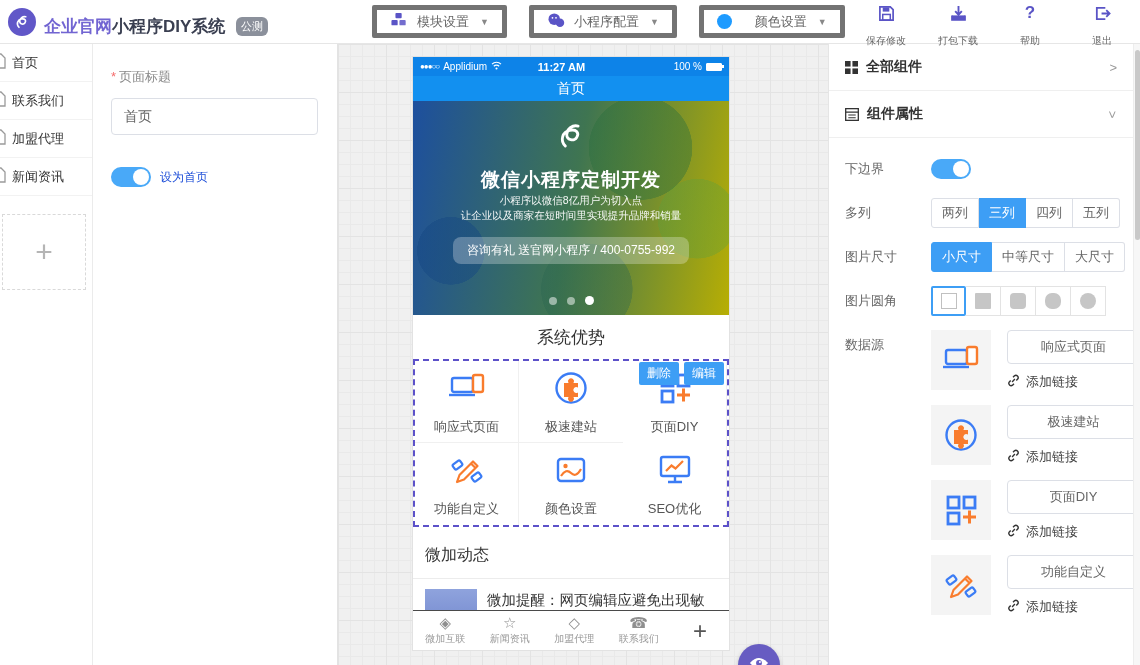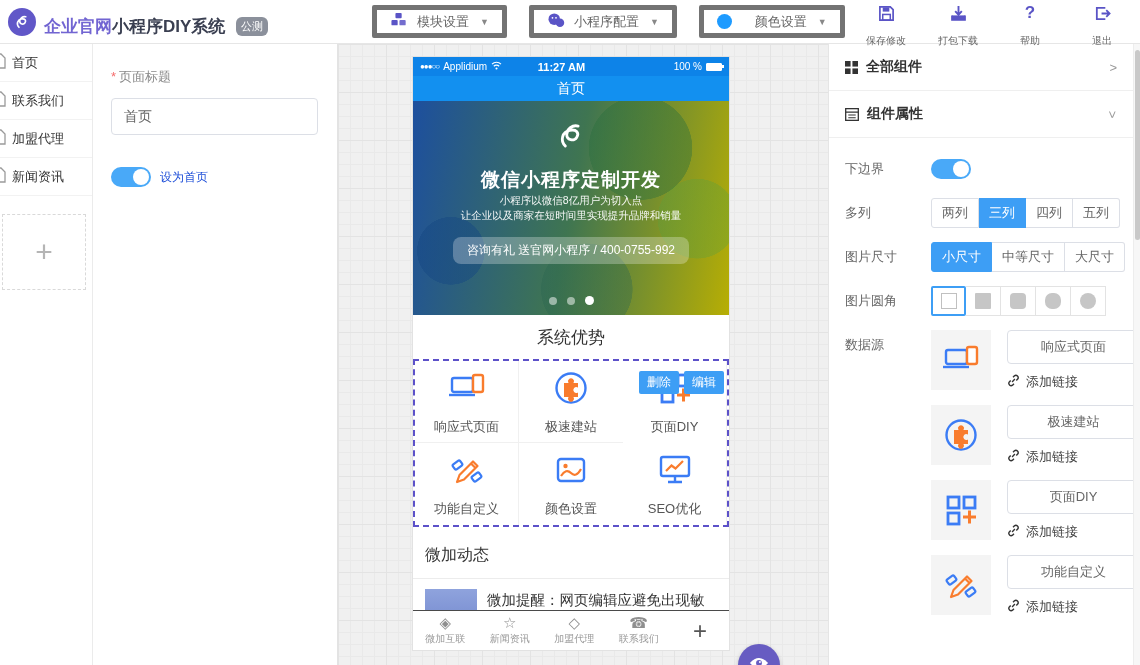--- a/index.html
+++ b/index.html
@@ -75,21 +75,21 @@
   .hero-dots i { width:8px; height:8px; border-radius:50%; background:rgba(255,255,255,.5); }
   .hero-dots i.on { background:#fff; width:9px; height:9px; }
 
   .section-title { height:44px; display:flex; align-items:center; justify-content:center; font-size:17px; color:#333; background:#fff; }
 
   .adv-grid { position:relative; height:168px; border:2px dashed #5c51c9; background:#fff; display:grid; grid-template-columns:1fr 1fr 1fr; grid-template-rows:1fr 1fr; }
   .adv-cell { border-right:1px solid #f0f0f0; border-bottom:1px solid #f0f0f0; display:flex; flex-direction:column; align-items:center; justify-content:center; gap:6px; cursor:pointer; }
   .adv-cell:nth-child(3n) { border-right:none; }
   .adv-cell:nth-child(n+4) { border-bottom:none; }
   .adv-label { font-size:13px; color:#555; }
-  .sel-badges { position:absolute; top:10px; right:3px; display:flex; gap:5px; z-index:5; }
+  .sel-badges { position:absolute; top:1px; right:3px; display:flex; gap:5px; z-index:5; }
   .sel-badge { background:#3d9ef5; color:#fff; font-size:12px; padding:3px 8px; border-radius:2px; cursor:pointer; }
 
   .news-head { background:#fff; border-bottom:1px solid #ececec; padding:18px 12px 12px; font-size:16px; color:#333; }
   .news-item { background:#fff; display:flex; gap:10px; padding:10px 12px 0; flex:1; overflow:hidden; }
   .news-thumb { width:52px; height:42px; flex:0 0 auto; background:linear-gradient(180deg,#8fa3dd 0%, #7b90d2 70%, #6a7ec4 100%); position:relative; overflow:hidden; }
   .news-thumb span { position:absolute; bottom:2px; left:0; right:0; text-align:center; font-size:8px; color:#f3e9d2; background:rgba(90,100,150,.55); }
   .news-title { font-size:14.5px; color:#333; line-height:22px; }
 
   .tab-bar { height:40px; background:#fff; border-top:1px solid #4a4a4a; display:flex; align-items:stretch; }
   .tab-item { flex:1; display:flex; flex-direction:column; align-items:center; justify-content:center; cursor:pointer; }

